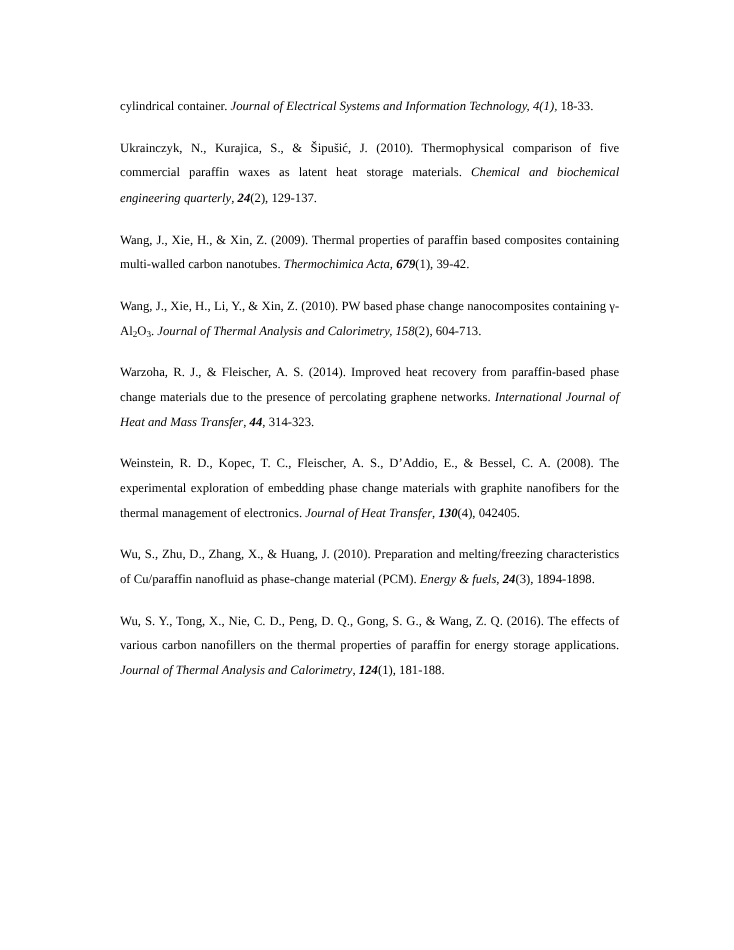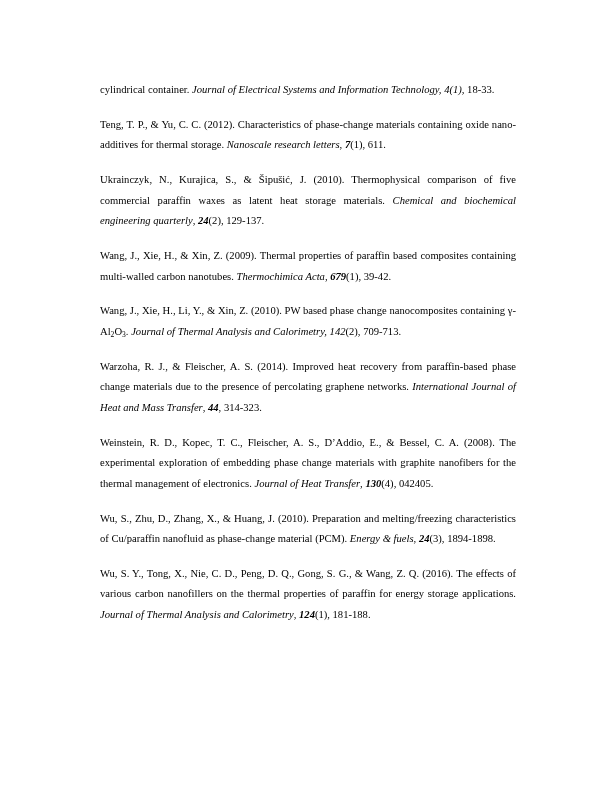--- a/index.html
+++ b/index.html
@@ -56,22 +56,21 @@
     font-size: 10.6px;
     font-family: "Liberation Serif", serif;
   }
 </style>
 </head>
 <body>
 
 <div class="page">
   <div class="refs">
       <p class="ref" id="ref-cylindrical-container"><span>cylindrical container. </span><span class="it">Journal of Electrical Systems and Information Technology, 4(1),</span><span> 18-33.</span></p>
-      <p class="ref" id="ref-teng-yu-2012"><span>Teng, T. P., &amp; Yu, C. C. (2012). Characteristics of phase-change materials containing oxide nano-additives for thermal storage. </span><span class="it">Nanoscale research letters</span><span>, </span><span class="bi">7</span><span>(1), 611.</span></p>
       <p class="ref" id="ref-ukrainczyk-2010"><span>Ukrainczyk, N., Kurajica, S., &amp; Šipušić, J. (2010). Thermophysical comparison of five commercial paraffin waxes as latent heat storage materials. </span><span class="it">Chemical and biochemical engineering quarterly</span><span>, </span><span class="bi">24</span><span>(2), 129-137.</span></p>
       <p class="ref" id="ref-wang-2009"><span>Wang, J., Xie, H., &amp; Xin, Z. (2009). Thermal properties of paraffin based composites containing multi-walled carbon nanotubes. </span><span class="it">Thermochimica Acta</span><span>, </span><span class="bi">679</span><span>(1), 39-42.</span></p>
-      <p class="ref" id="ref-wang-2010"><span>Wang, J., Xie, H., Li, Y., &amp; Xin, Z. (2010). PW based phase change nanocomposites containing γ-Al</span><sub>2</sub><span>O</span><sub>3</sub><span>. </span><span class="it">Journal of Thermal Analysis and Calorimetry, 142</span><span>(2), 709-713.</span></p>
+      <p class="ref" id="ref-wang-2010"><span>Wang, J., Xie, H., Li, Y., &amp; Xin, Z. (2010). PW based phase change nanocomposites containing γ-Al</span><sub>2</sub><span>O</span><sub>3</sub><span>. </span><span class="it">Journal of Thermal Analysis and Calorimetry, 158</span><span>(2), 604-713.</span></p>
       <p class="ref" id="ref-warzoha-2014"><span>Warzoha, R. J., &amp; Fleischer, A. S. (2014). Improved heat recovery from paraffin-based phase change materials due to the presence of percolating graphene networks. </span><span class="it">International Journal of Heat and Mass Transfer</span><span>, </span><span class="bi">44</span><span>, 314-323.</span></p>
       <p class="ref" id="ref-weinstein-2008"><span>Weinstein, R. D., Kopec, T. C., Fleischer, A. S., D’Addio, E., &amp; Bessel, C. A. (2008). The experimental exploration of embedding phase change materials with graphite nanofibers for the thermal management of electronics. </span><span class="it">Journal of Heat Transfer</span><span>, </span><span class="bi">130</span><span>(4), 042405.</span></p>
       <p class="ref" id="ref-wu-2010"><span>Wu, S., Zhu, D., Zhang, X., &amp; Huang, J. (2010). Preparation and melting/freezing characteristics of Cu/paraffin nanofluid as phase-change material (PCM). </span><span class="it">Energy &amp; fuels</span><span>, </span><span class="bi">24</span><span>(3), 1894-1898.</span></p>
       <p class="ref" id="ref-wu-2016"><span>Wu, S. Y., Tong, X., Nie, C. D., Peng, D. Q., Gong, S. G., &amp; Wang, Z. Q. (2016). The effects of various carbon nanofillers on the thermal properties of paraffin for energy storage applications. </span><span class="it">Journal of Thermal Analysis and Calorimetry</span><span>, </span><span class="bi">124</span><span>(1), 181-188.</span></p>
     </div>
 </div>
 
 </body></html>

